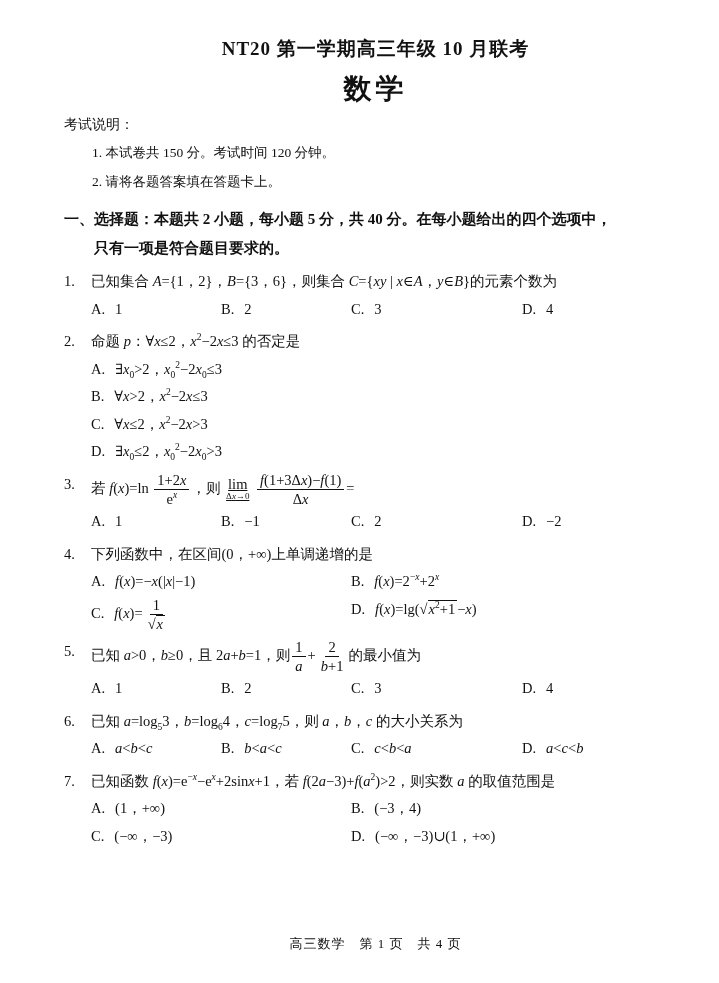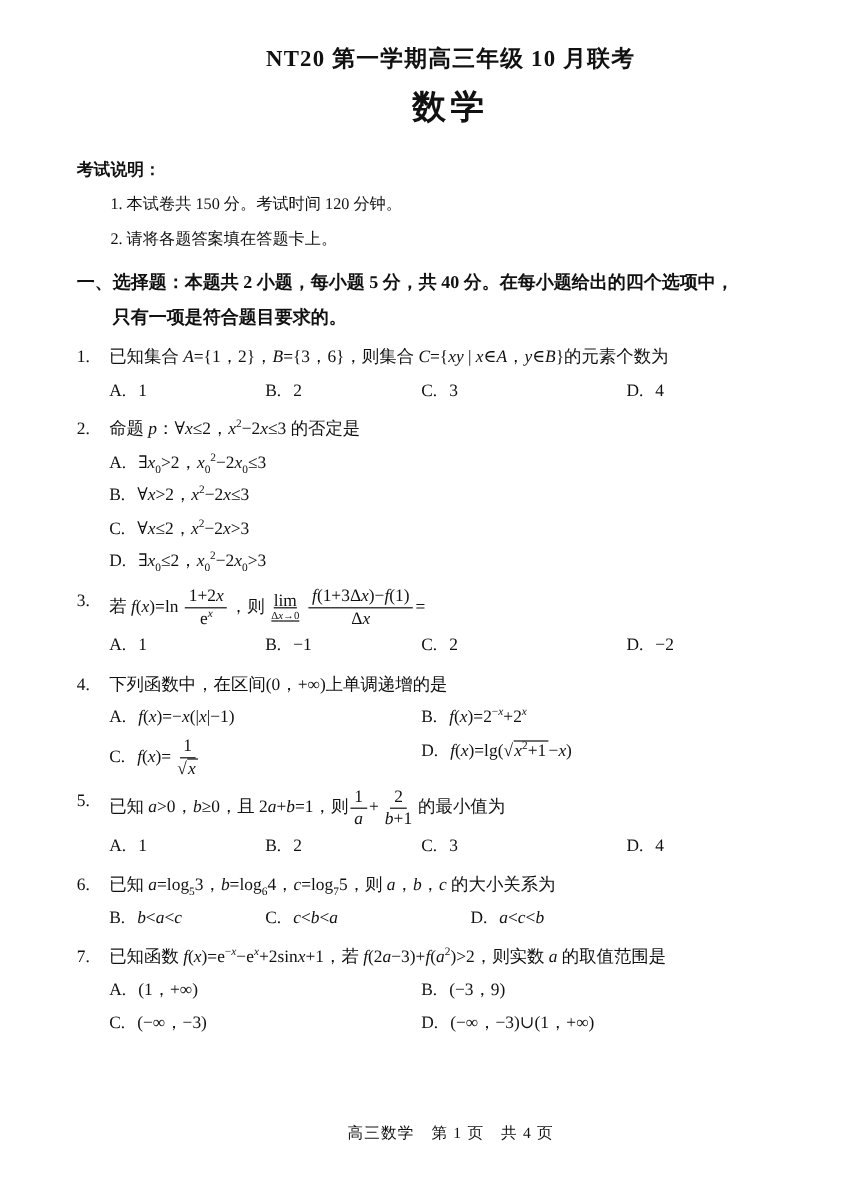--- a/index.html
+++ b/index.html
@@ -17,21 +17,21 @@
     justify-content:space-between;
   }
   .title{
     text-align:center;font-weight:bold;font-size:19px;
     letter-spacing:1px;
   }
   .subject{
     text-align:center;font-weight:bold;font-size:28px;
     margin-top:8px;letter-spacing:4px;
   }
-  .notice-head{font-weight:bold;font-size:14px;margin-top:25px;}
+  .notice-head{font-weight:normal;font-size:14px;margin-top:8px;}
   .notice-item{font-size:13.5px;margin-top:9px;padding-left:28px;line-height:1.5;}
   .section-head{font-weight:bold;font-size:15px;margin-top:12px;line-height:1.95;}
   .section-indent{padding-left:30px;}
   .question{margin-top:5px;font-size:14.5px;line-height:1.9;}
   .stem-row{display:flex;align-items:flex-start;}
   .qnum{width:27px;flex:none;}
   .stem{flex:1;}
   .options{padding-left:27px;}
   .row4{display:flex;flex-wrap:nowrap;}
   .row4 .option{width:130px;flex:none;}
@@ -164,34 +164,35 @@
       <div class="option"><span class="olabel">D.</span><span class="otext">4</span></div>
     </div>
   </div>
 
   <div class="question">
     <div class="stem-row">
       <span class="qnum">6.</span>
       <div class="stem">已知 <i>a</i>=log<sub>5</sub>3，<i>b</i>=log<sub>6</sub>4，<i>c</i>=log<sub>7</sub>5，则 <i>a</i>，<i>b</i>，<i>c</i> 的大小关系为</div>
     </div>
     <div class="options row4">
+      <div class="option"><span class="olabel">A.</span><span class="otext"><i>a</i>&lt;<i>b</i>&lt;<i>c</i></span></div>
       <div class="option"><span class="olabel">B.</span><span class="otext"><i>b</i>&lt;<i>a</i>&lt;<i>c</i></span></div>
       <div class="option"><span class="olabel">C.</span><span class="otext"><i>c</i>&lt;<i>b</i>&lt;<i>a</i></span></div>
       <div class="option"><span class="olabel">D.</span><span class="otext"><i>a</i>&lt;<i>c</i>&lt;<i>b</i></span></div>
     </div>
   </div>
 
   <div class="question">
     <div class="stem-row">
       <span class="qnum">7.</span>
       <div class="stem">已知函数 <i>f</i>(<i>x</i>)=e<sup>−<i>x</i></sup>−e<sup><i>x</i></sup>+2sin<i>x</i>+1，若 <i>f</i>(2<i>a</i>−3)+<i>f</i>(<i>a</i><sup>2</sup>)&gt;2，则实数 <i>a</i> 的取值范围是</div>
     </div>
     <div class="options col2">
       <div class="option"><span class="olabel">A.</span><span class="otext">(1，+∞)</span></div>
-      <div class="option"><span class="olabel">B.</span><span class="otext">(−3，9)</span></div>
+      <div class="option"><span class="olabel">B.</span><span class="otext">(−3，4)</span></div>
       <div class="option"><span class="olabel">C.</span><span class="otext">(−∞，−3)</span></div>
       <div class="option"><span class="olabel">D.</span><span class="otext">(−∞，−3)∪(1，+∞)</span></div>
     </div>
   </div>
 
   <div class="footer">高三数学　第 1 页　共 4 页</div>
 
 </div>
 
 </body></html>

